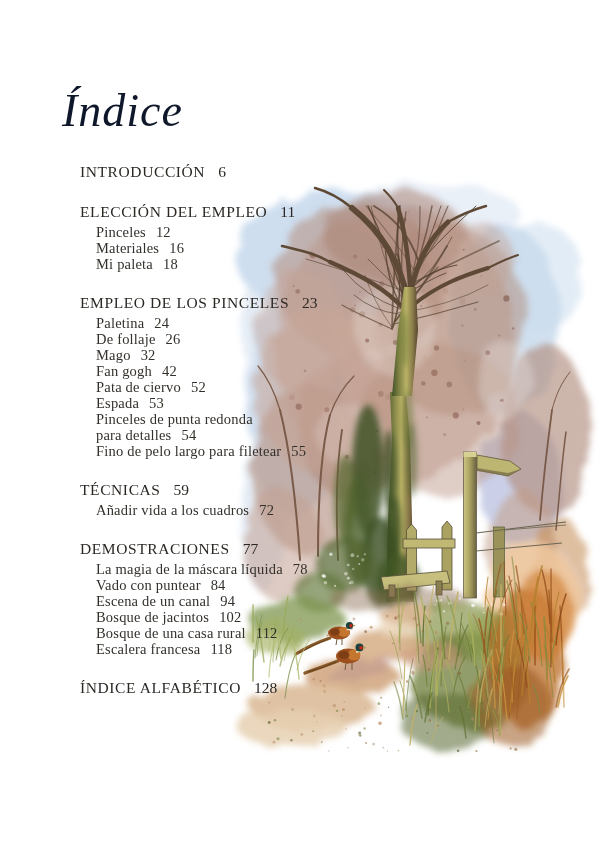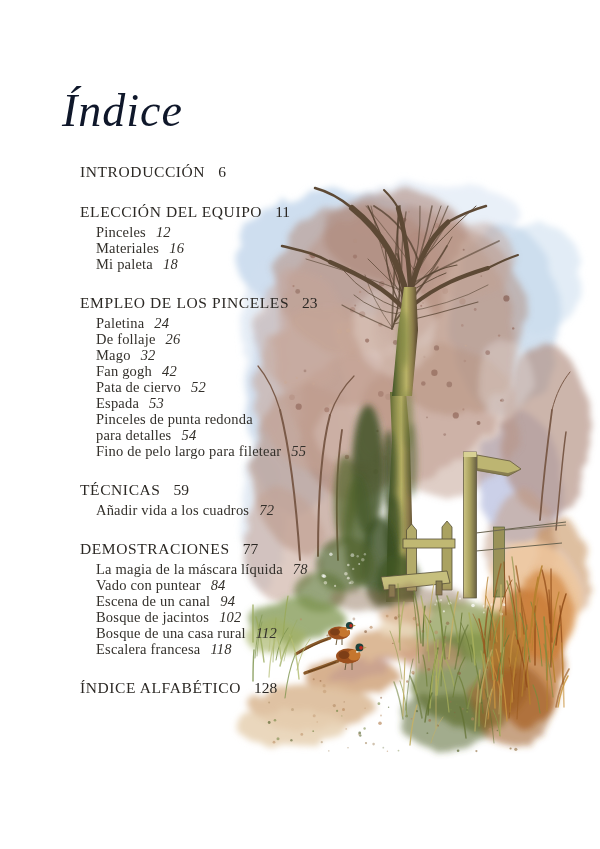--- a/index.html
+++ b/index.html
@@ -7,21 +7,21 @@
   .page{position:absolute;inset:0;font-family:"Liberation Serif",serif;color:#2e2b27;}
   .artwrap{position:absolute;inset:0;z-index:0;}
   .title{position:absolute;left:62px;top:84px;margin:0;z-index:2;
          font-size:46px;font-weight:400;font-style:italic;letter-spacing:1px;color:#0f172a;}
   .toc{position:absolute;left:72px;top:163px;width:260px;z-index:2;}
   .toc-section{margin:0 0 22px 8px;}
   .toc-heading{font-size:15.5px;line-height:18px;letter-spacing:.6px;color:#2b2824;}
   .toc-heading .pg{margin-left:13px;letter-spacing:0;}
   .toc-items{margin-top:3px;padding-left:16px;width:218px;}
   .toc-item{font-size:14.5px;line-height:16px;letter-spacing:.2px;color:#33302b;}
-  .toc-item .pg{margin-left:10px;font-style:italic;}
+  .toc-item .pg{margin-left:10px;}
   .lbl{white-space:pre-line;}
 </style>
 </head>
 <body>
 
 <main class="page">
 
   <div class="artwrap">
   <svg width="600" height="849" viewBox="0 0 600 849" xmlns="http://www.w3.org/2000/svg" aria-hidden="true">
     <defs>
@@ -578,21 +578,21 @@
 
   <h1 class="title">Índice</h1>
 
   <nav class="toc">
 
     <div class="toc-section">
       <div class="toc-heading"><span class="lbl">INTRODUCCIÓN</span><span class="pg">6</span></div>
     </div>
 
     <div class="toc-section">
-      <div class="toc-heading"><span class="lbl">ELECCIÓN DEL EQUIPO</span><span class="pg">11</span></div>
+      <div class="toc-heading"><span class="lbl">ELECCIÓN DEL EMPLEO</span><span class="pg">11</span></div>
       <div class="toc-items">
         <div class="toc-item"><span class="lbl">Pinceles</span><span class="pg">12</span></div>
         <div class="toc-item"><span class="lbl">Materiales</span><span class="pg">16</span></div>
         <div class="toc-item"><span class="lbl">Mi paleta</span><span class="pg">18</span></div>
       </div>
     </div>
 
     <div class="toc-section">
       <div class="toc-heading"><span class="lbl">EMPLEO DE LOS PINCELES</span><span class="pg">23</span></div>
       <div class="toc-items">

